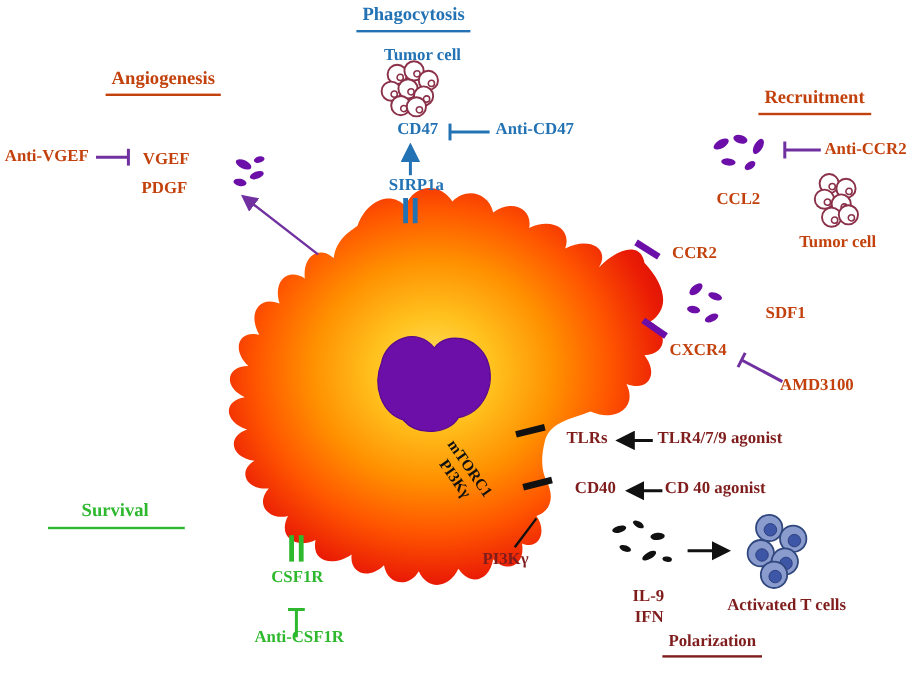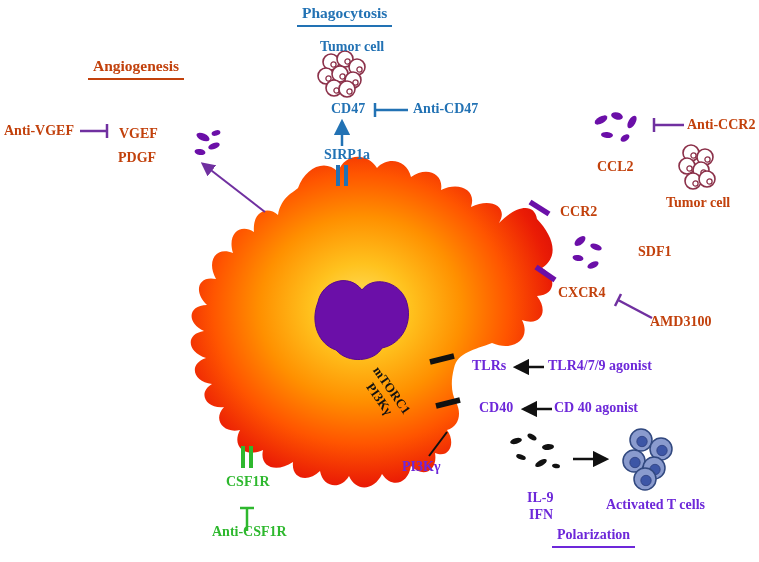--- a/index.html
+++ b/index.html
@@ -9,21 +9,21 @@
   }
   #shape-layer{position:absolute;left:0;top:0;}
   .lbl{
     position:absolute;font-weight:bold;font-size:14px;white-space:nowrap;
     font-family:"Liberation Serif", serif;
   }
   .title{font-size:15.5px;border-bottom:2px solid currentColor;padding:0 5px 3px 5px;}
   .c-blue{color:#2272b4}
   .c-purple{color:#c2410c}
   .c-green{color:#2eb82e}
-  .c-black{color:#6d28d9}
+  .c-black{color:#7f1d1d}
   .rot{
     width:84px;text-align:center;line-height:1.15;font-size:13px;color:#111;
     transform:rotate(55deg);transform-origin:center;
   }
   .rot span{display:block;}
 </style>
 </head>
 <body>
 
 <div id="canvas">
@@ -201,28 +201,30 @@
   <div class="lbl c-blue" style="left:320px;top:39px">Tumor cell</div>
   <div class="lbl c-blue" style="left:331px;top:101px">CD47</div>
   <div class="lbl c-blue" style="left:413px;top:101px">Anti-CD47</div>
   <div class="lbl c-blue" style="left:324px;top:147px">SIRP1a</div>
 
   <div class="lbl title c-purple" style="left:88px;top:57px">Angiogenesis</div>
   <div class="lbl c-purple" style="left:4px;top:123px">Anti-VGEF</div>
   <div class="lbl c-purple" style="left:119px;top:126px">VGEF</div>
   <div class="lbl c-purple" style="left:118px;top:150px">PDGF</div>
 
+  <div class="lbl title c-purple" style="left:632px;top:73px">Recruitment</div>
   <div class="lbl c-purple" style="left:687px;top:117px">Anti-CCR2</div>
   <div class="lbl c-purple" style="left:597px;top:159px">CCL2</div>
   <div class="lbl c-purple" style="left:666px;top:195px">Tumor cell</div>
   <div class="lbl c-purple" style="left:560px;top:204px">CCR2</div>
-  <div class="lbl c-purple" style="left:638px;top:244px">SDF1</div>
+  <div class="lbl c-purple" style="left:638px;top:254px">SDF1</div>
   <div class="lbl c-purple" style="left:558px;top:285px">CXCR4</div>
   <div class="lbl c-purple" style="left:650px;top:314px">AMD3100</div>
 
+  <div class="lbl title c-green" style="left:40px;top:417px;padding:0 30px 4px 28px">Survival</div>
   <div class="lbl c-green" style="left:226px;top:474px">CSF1R</div>
   <div class="lbl c-green" style="left:212px;top:524px">Anti-CSF1R</div>
 
   <div class="lbl c-black" style="left:472px;top:358px">TLRs</div>
   <div class="lbl c-black" style="left:548px;top:358px">TLR4/7/9 agonist</div>
   <div class="lbl c-black" style="left:479px;top:400px">CD40</div>
   <div class="lbl c-black" style="left:554px;top:400px">CD 40 agonist</div>
   <div class="lbl c-black" style="left:402px;top:459px">PI3Kγ</div>
   <div class="lbl c-black" style="left:527px;top:490px">IL-9</div>
   <div class="lbl c-black" style="left:529px;top:507px">IFN</div>

